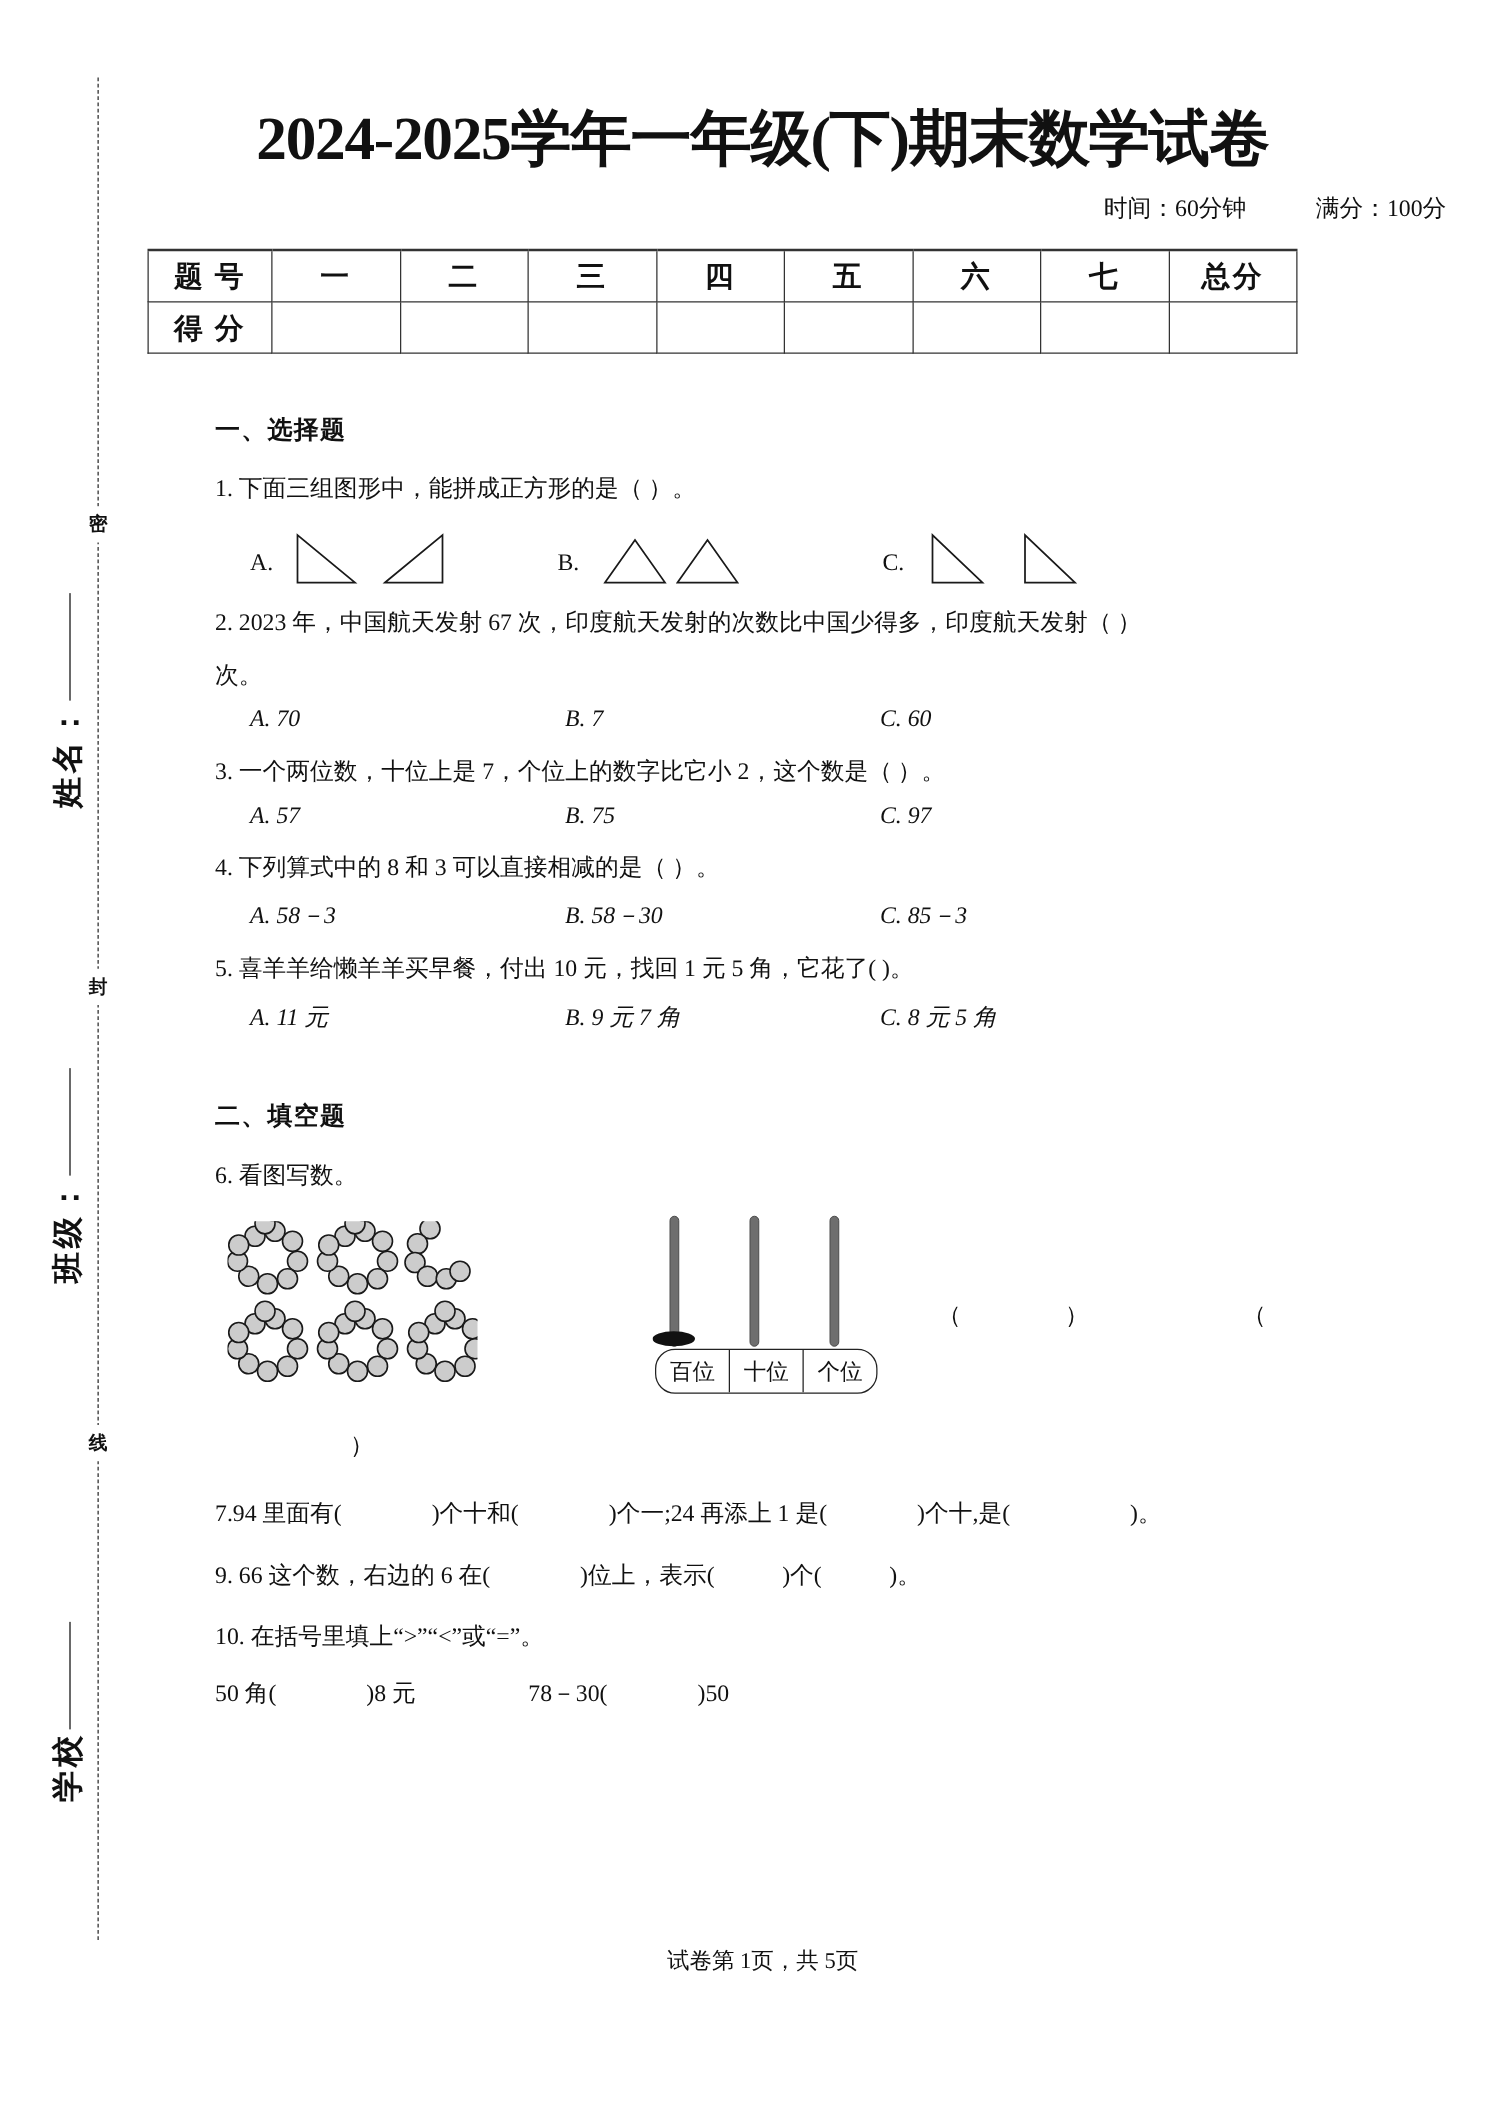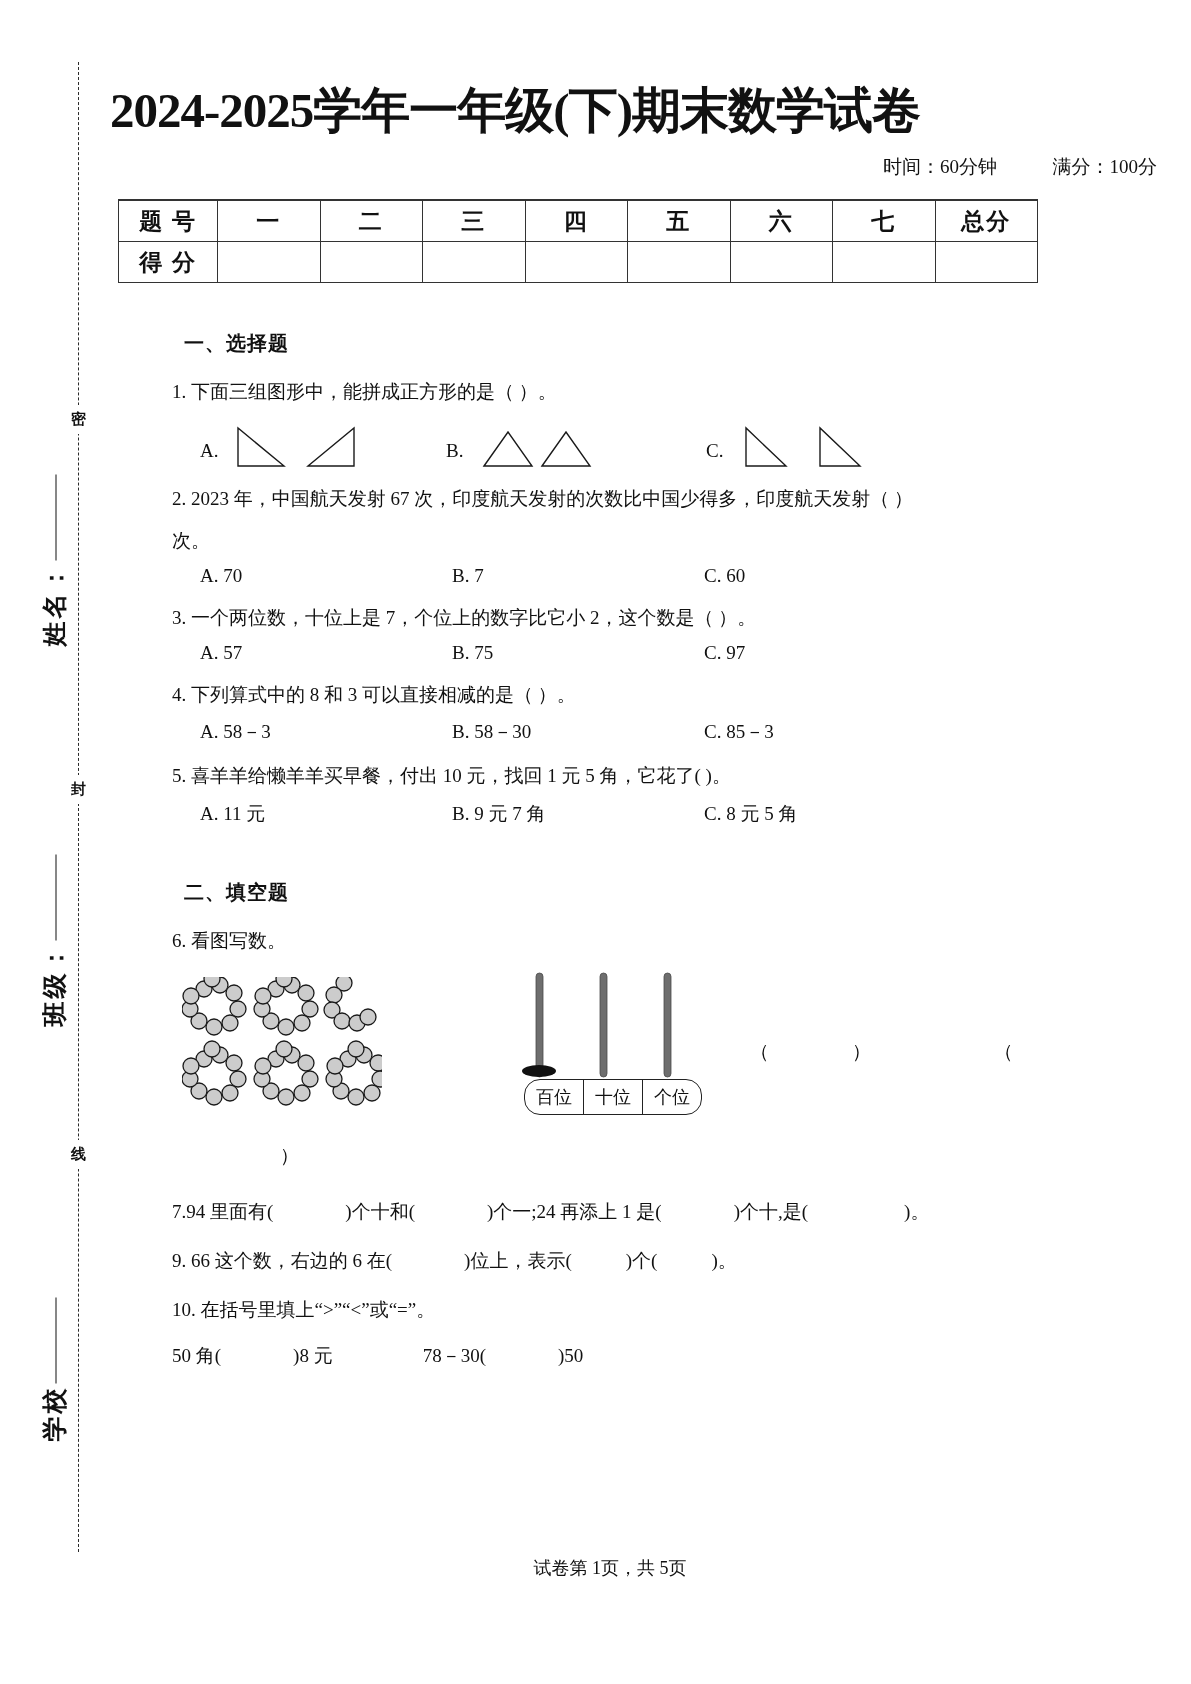--- a/index.html
+++ b/index.html
@@ -72,21 +72,21 @@
   .page {
     position: absolute;
     left: 110px; top: 0;
     width: 1081px; height: 1684px;
   }
 
   .title {
     position: absolute;
     left: 0; top: 78px;
     width: 1000px;
-    text-align: left;
+    text-align: center;
     font-size: 49px;
     font-weight: bold;
     letter-spacing: -1px;
     font-family: "Liberation Serif", "DejaVu Serif", serif;
     white-space: nowrap;
   }
 
   .meta-line {
     position: absolute;
     right: 34px; top: 154px;
@@ -115,34 +115,34 @@
   .score-table td.hd { width: 96px; }
   .score-table tr:first-child td { border-top-width: 2.4px; }
 
   
   .content { position: absolute; left: 62px; top: 330px; width: 960px; }
 
   .sec-head {
     font-size: 20px;
     font-weight: bold;
     letter-spacing: 1px;
-    margin: 0 0 18px 12px;
+    margin: 0 0 18px 0;
   }
   .q {
     font-size: 19px;
     line-height: 1.75;
     margin: 0 0 8px 0;
     white-space: nowrap;
   }
   .opts {
     font-size: 19px;
     margin: 6px 0 14px 28px;
     display: flex;
   }
-  .opts .o { width: 252px; white-space: nowrap; }
+  .opts .o { width: 252px; white-space: nowrap; font-style: italic; }
 
   .blank-s { display: inline-block; width: 54px; }
   .blank-m { display: inline-block; width: 72px; }
   .blank-l { display: inline-block; width: 96px; }
 
   
   .shape-row {
     position: relative;
     height: 54px;
     margin: 2px 0 12px 28px;

